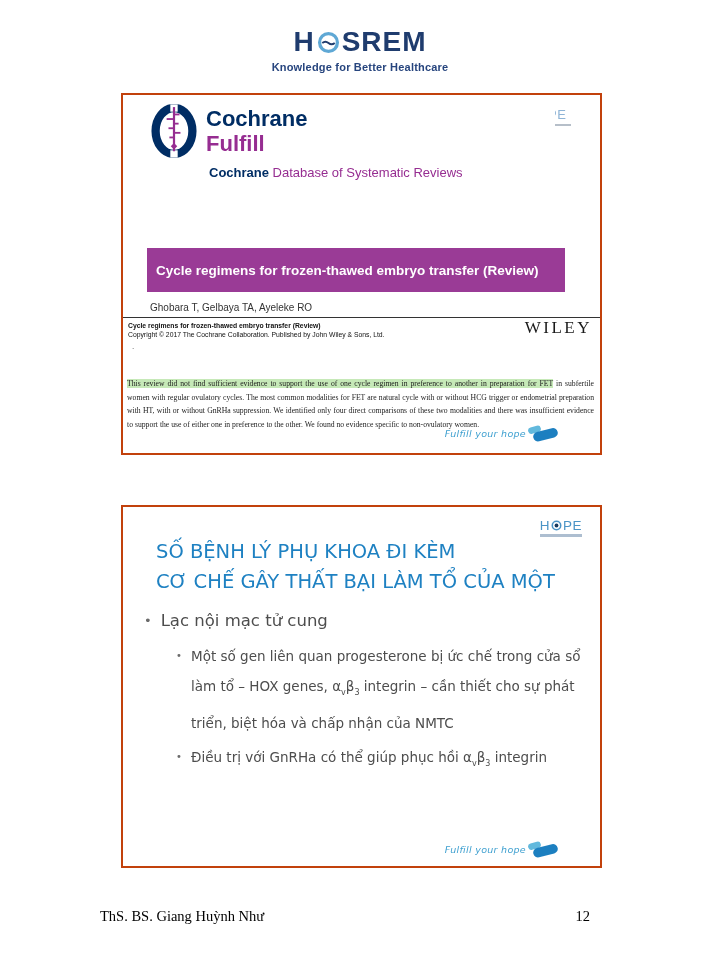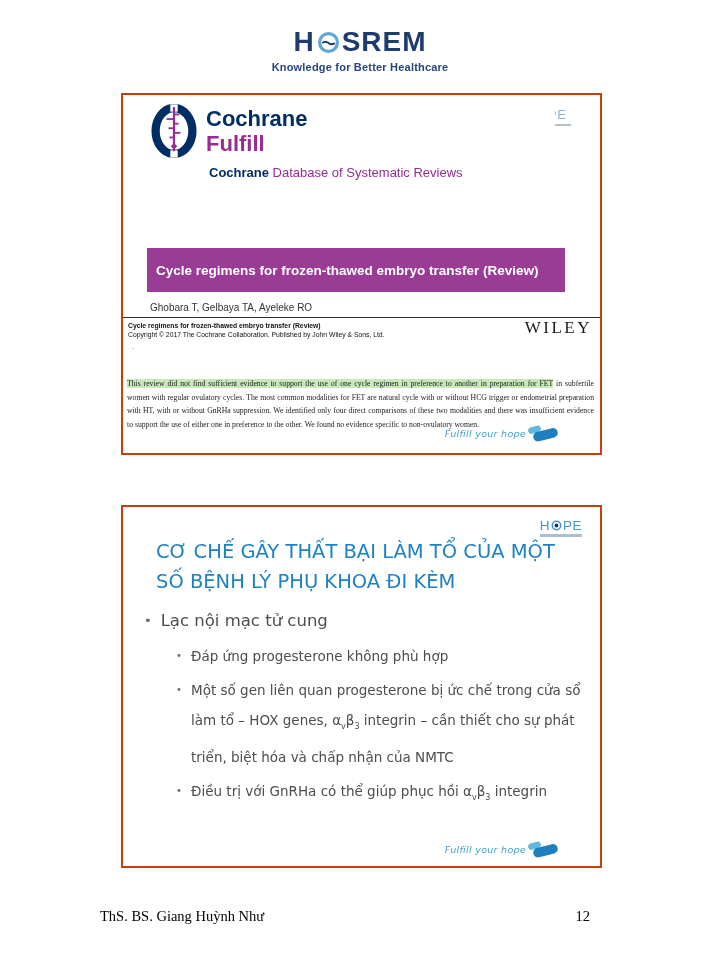--- a/index.html
+++ b/index.html
@@ -164,28 +164,27 @@
         <svg width="11" height="11" viewBox="0 0 12 12">
           <circle cx="6" cy="6" r="4.6" fill="none" stroke="#4B94C6" stroke-width="1.7"></circle>
           <circle cx="6" cy="6" r="2.1" fill="#16395E"></circle>
         </svg>
         <span>PE</span>
       </div>
       <div class="hope-bar"></div>
     </div>
 
     <h1 class="s2-title">
+      <span class="line">SỐ BỆNH LÝ PHỤ KHOA ĐI KÈM</span>
       <span class="line">CƠ CHẾ GÂY THẤT BẠI LÀM TỔ CỦA MỘT</span>
-      <span class="line">SỐ BỆNH LÝ PHỤ KHOA ĐI KÈM</span>
     </h1>
 
     <div class="b1"><span>Lạc nội mạc tử cung</span></div>
 
     <div class="sub-list">
-      <div class="sb"><span>Đáp ứng progesterone không phù hợp</span></div>
 
       <div class="sb"><span>Một số gen liên quan progesterone bị ức chế trong cửa sổ làm tổ – HOX genes, α</span><sub>v</sub><span>β</span><sub>3</sub><span> integrin – cần thiết cho sự phát triển, biệt hóa và chấp nhận của NMTC</span></div>
 
       <div class="sb"><span>Điều trị với GnRHa có thể giúp phục hồi  α</span><sub>v</sub><span>β</span><sub>3</sub><span> integrin</span></div>
     </div>
 
     <div class="fulfill">
       <span class="fulfill-text">Fulfill your hope</span>
       <svg width="34" height="17" viewBox="0 0 34 17">
         <rect x="2" y="1.5" width="13" height="6.5" rx="3.2" fill="#62B9DD" transform="rotate(-16 8.5 4.8)"></rect>

